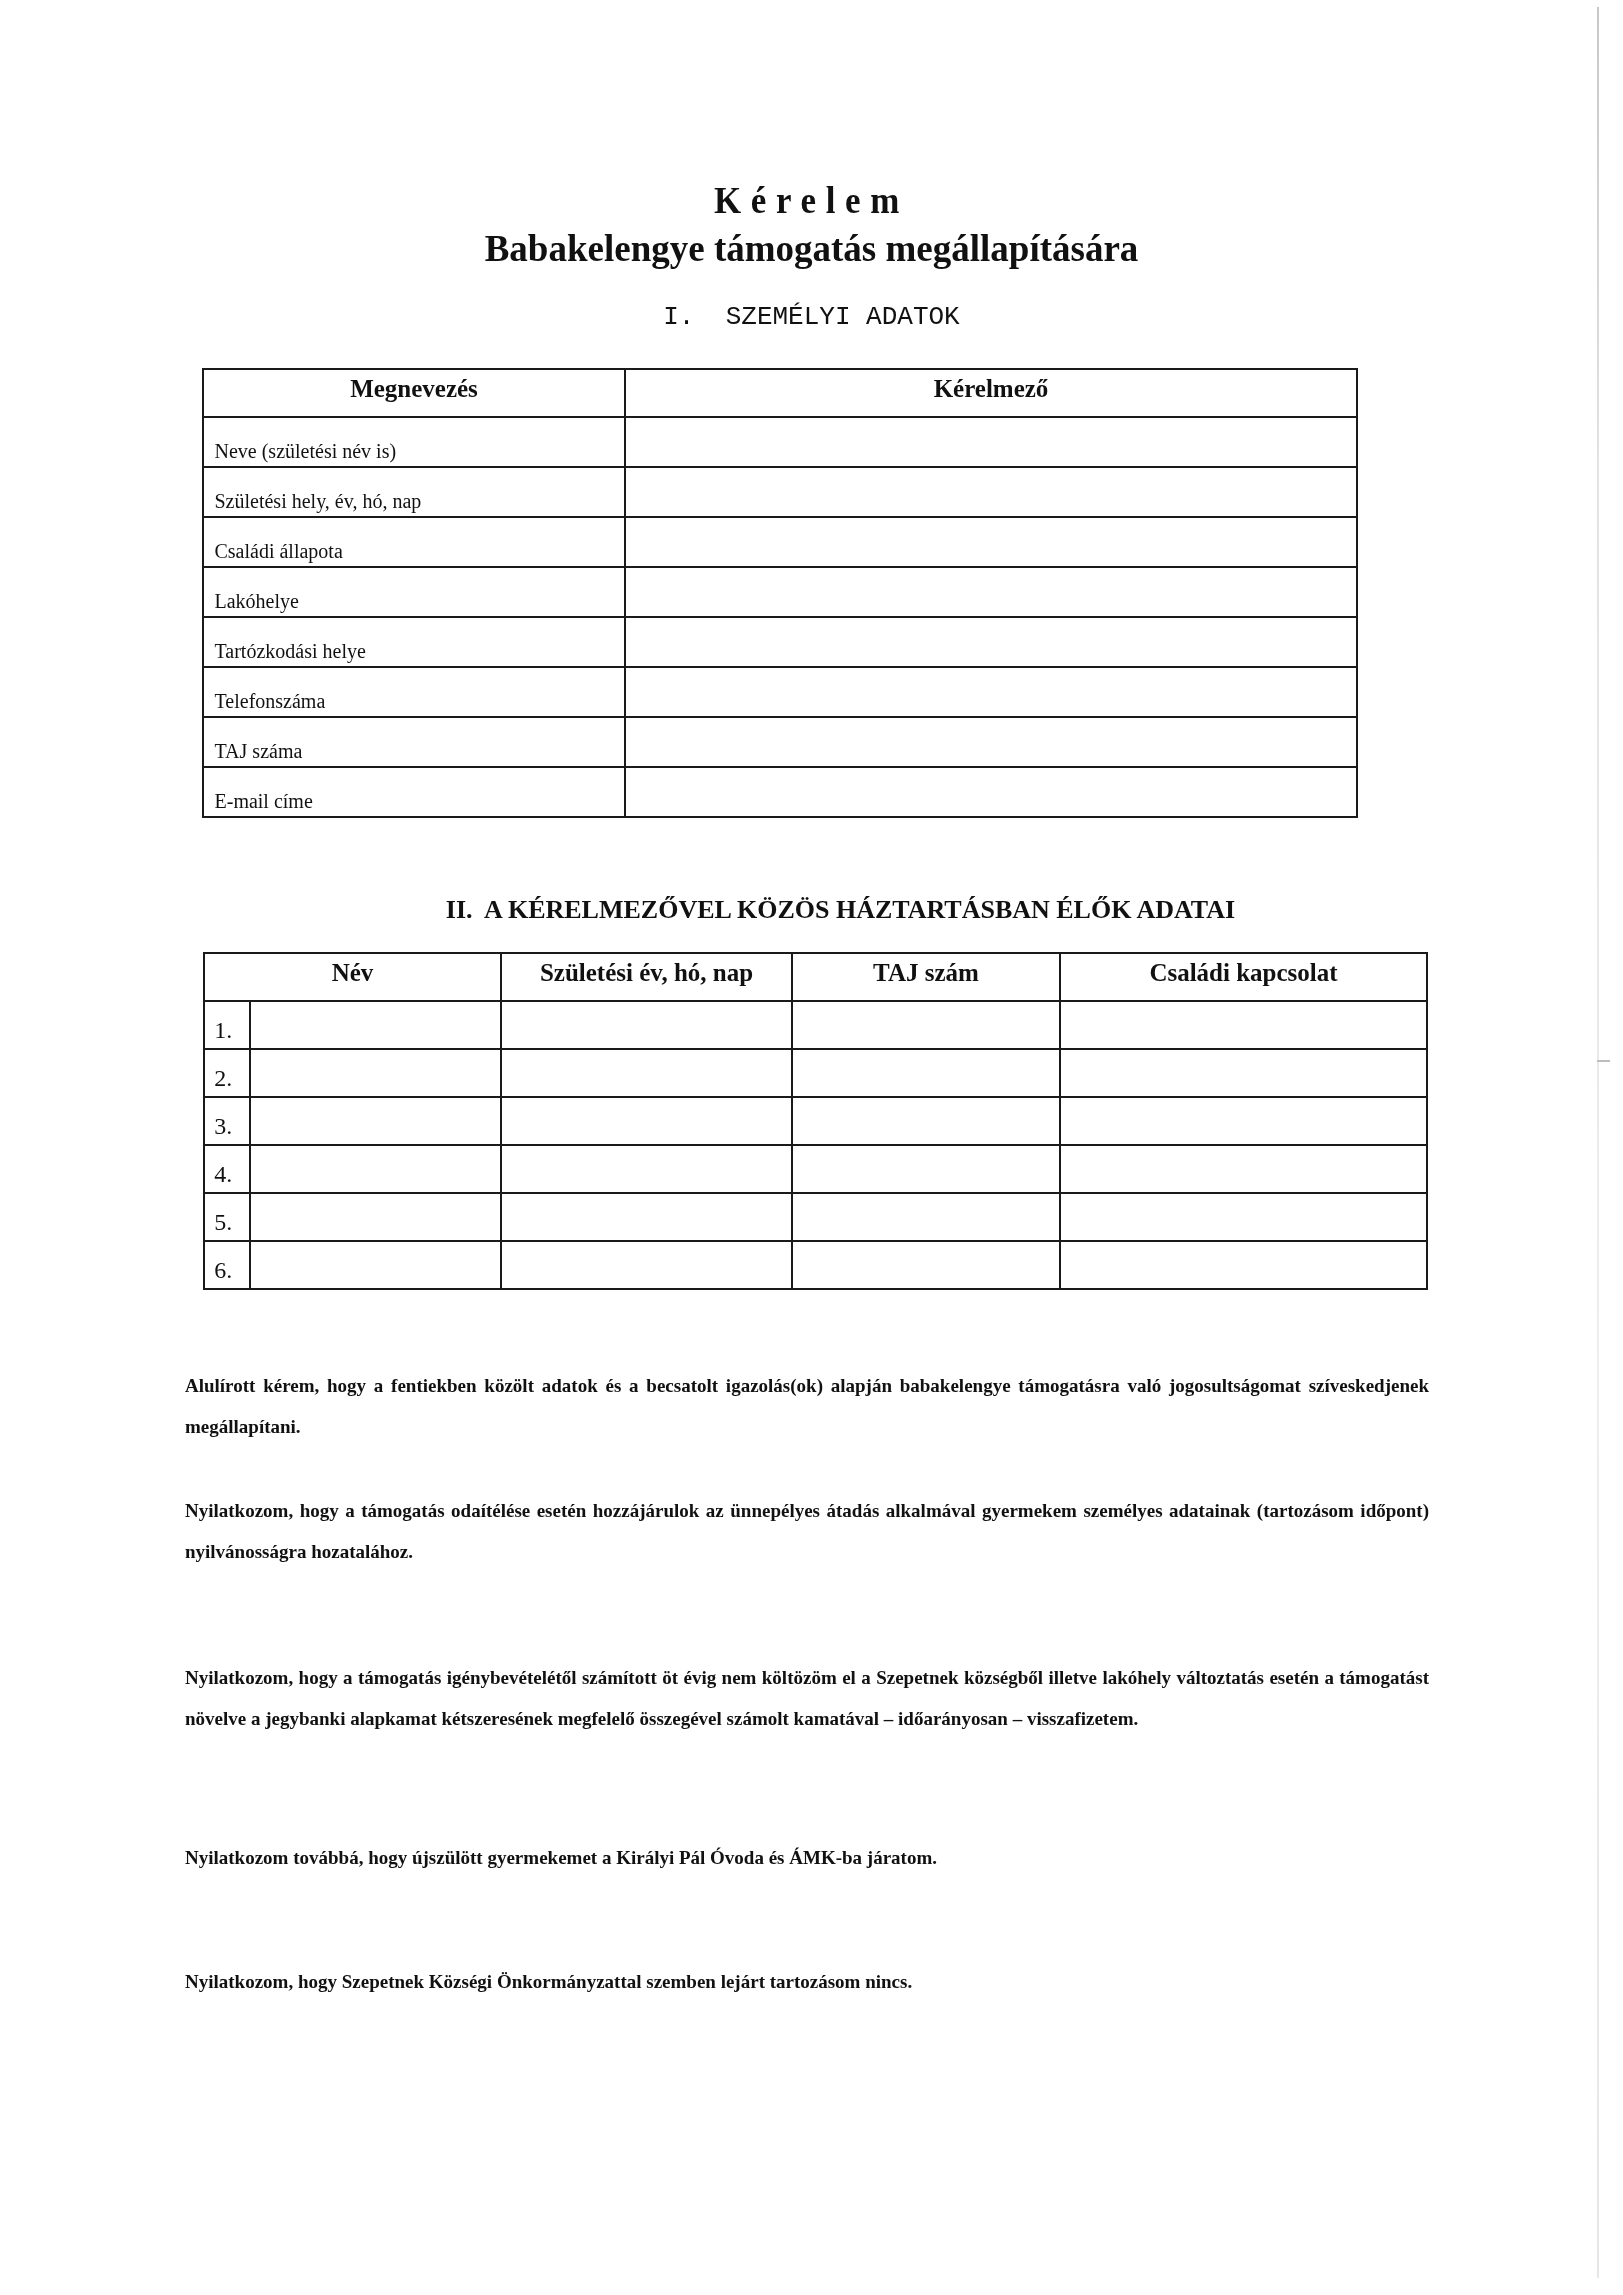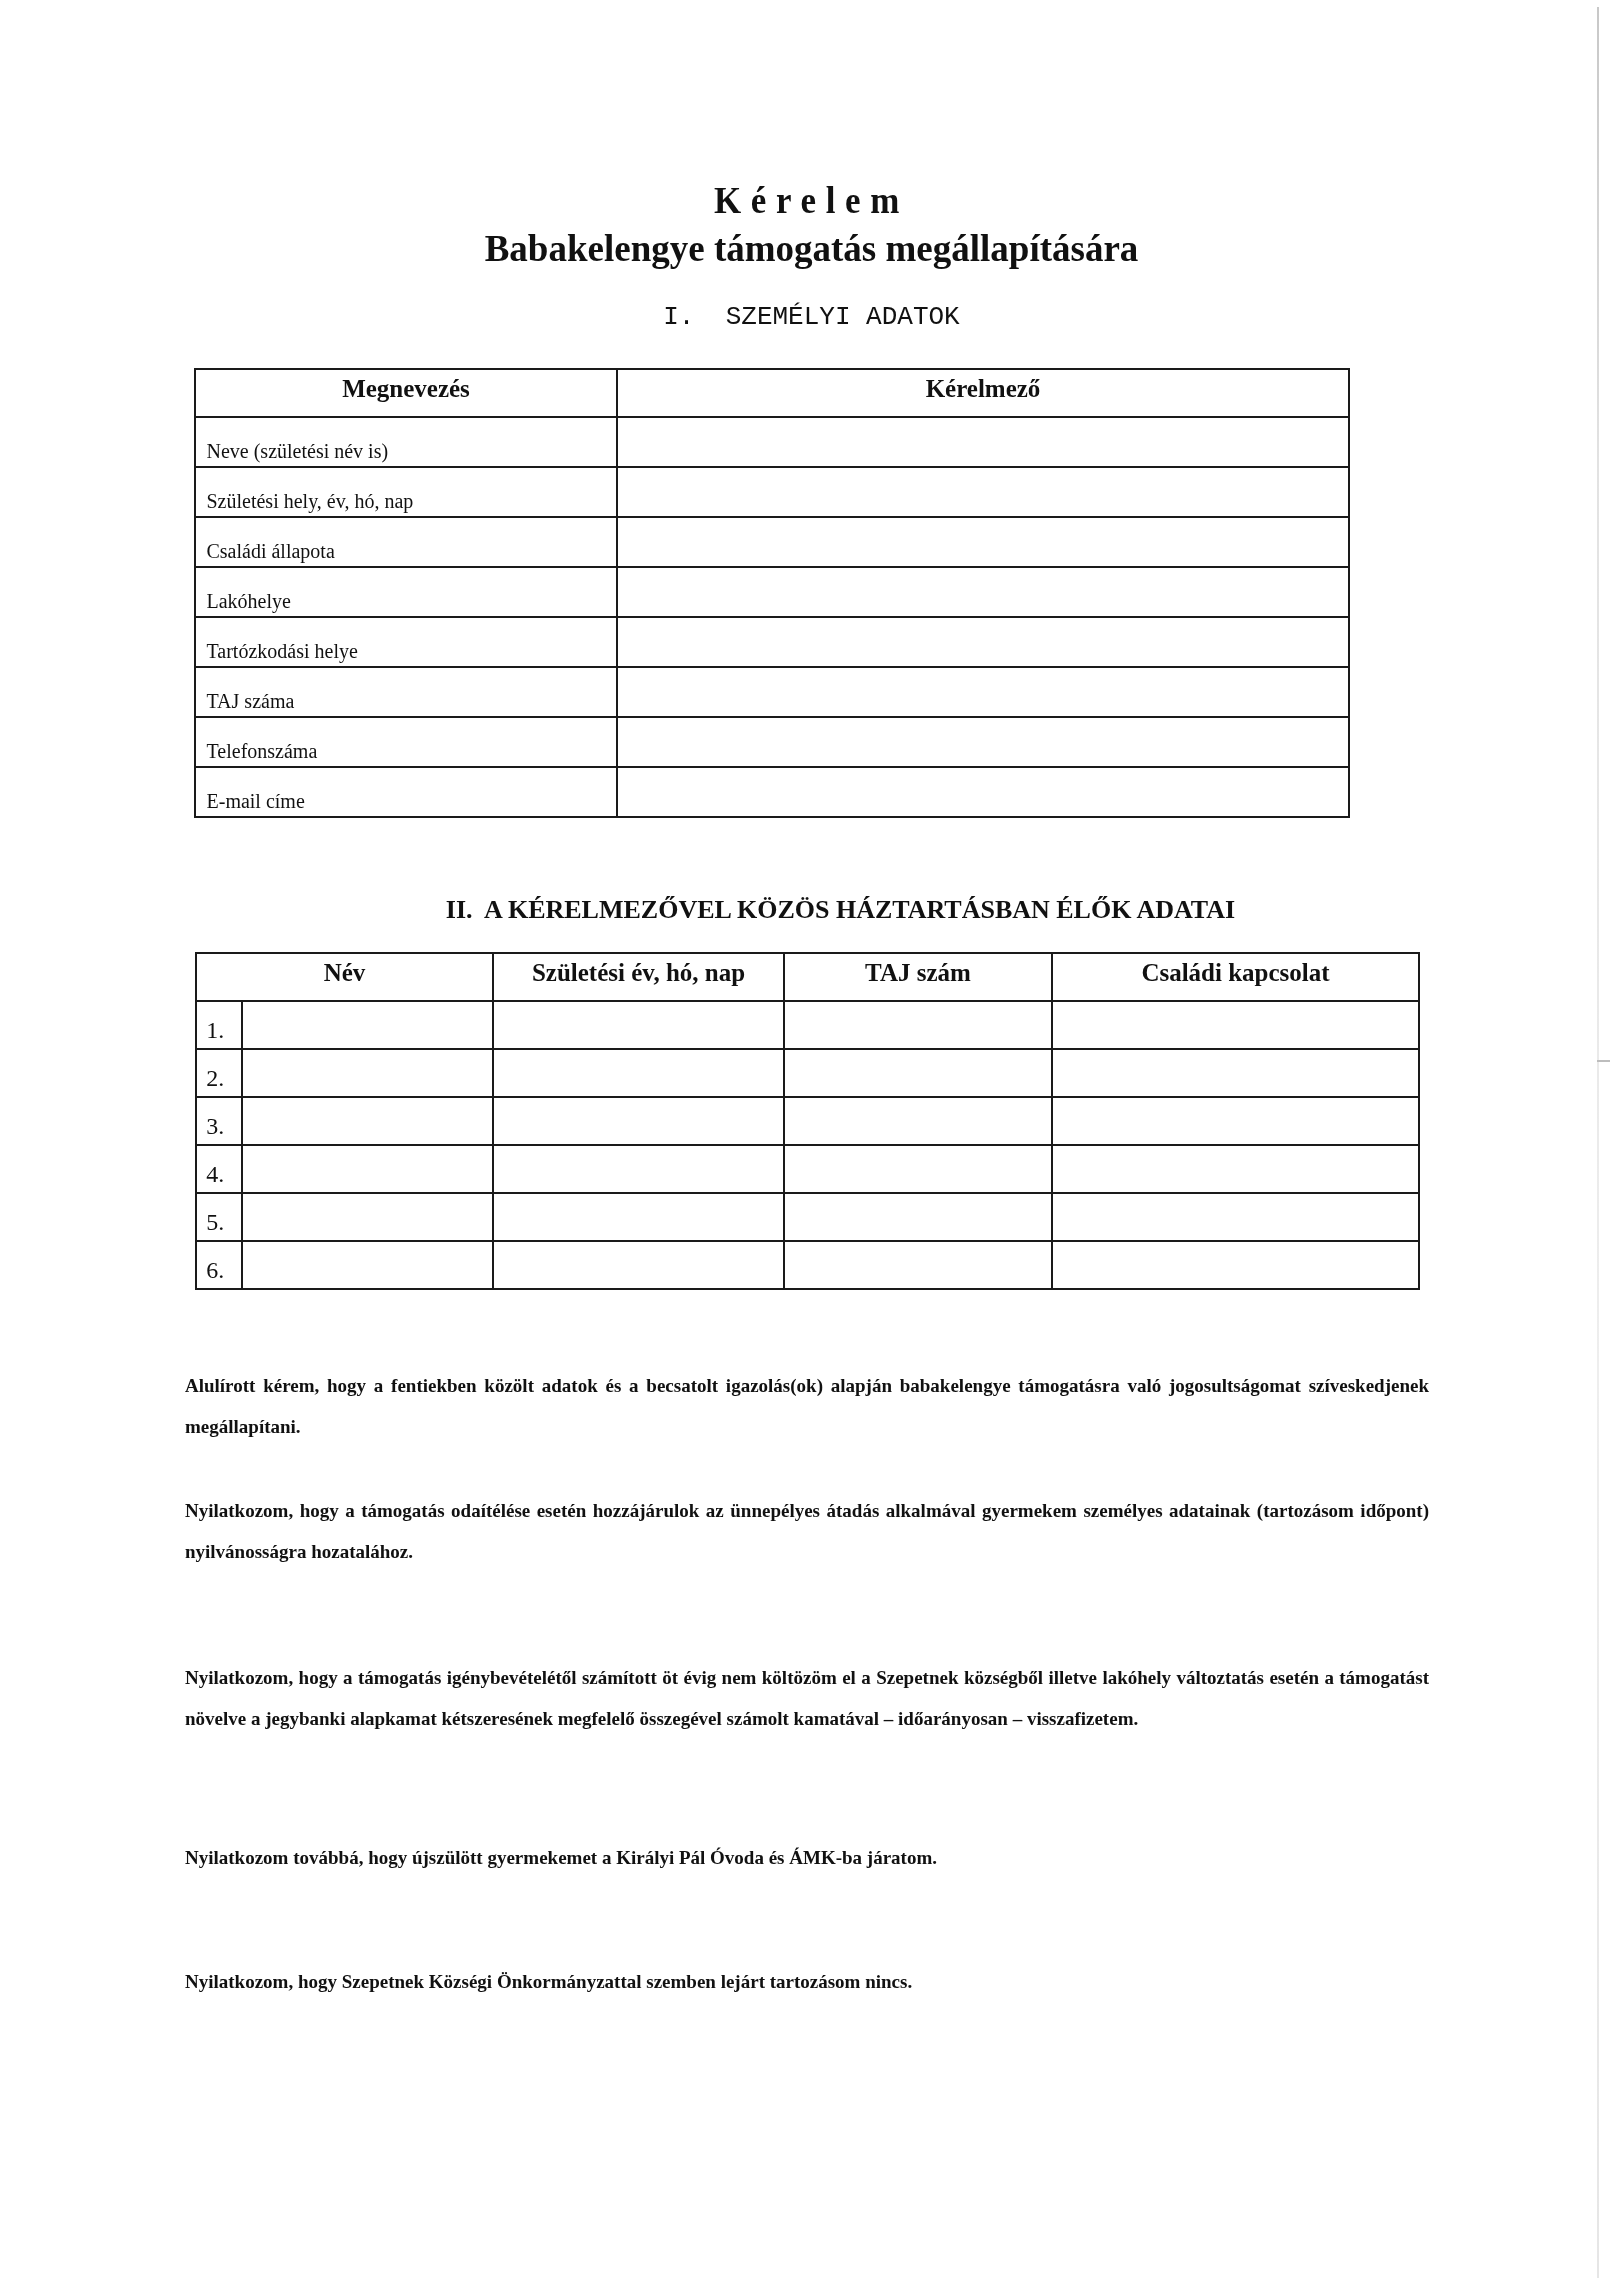--- a/index.html
+++ b/index.html
@@ -61,20 +61,21 @@
       font-size: 26px;
       line-height: 33px;
     }
     .sec1 { top: 301px; }
     .sec2 { top: 893px; font-weight: bold; }
 
     table.form {
       position: absolute;
       border-collapse: collapse;
       table-layout: fixed;
+      margin-left: 8px;
     }
     table.form td, table.form th {
       border: 2px solid #1a1a1a;
       padding: 0;
       vertical-align: top;
     }
     
     #personal-table {
       left: 194px;
       top: 368px;
@@ -188,27 +189,27 @@
           <span class="fill-cell"></span>
         </td>
   </tr>
   <tr>
     <td class="label">Tartózkodási helye</td>
     <td>
           <span class="fill-cell"></span>
         </td>
   </tr>
   <tr>
+    <td class="label">Telefonszáma</td>
+    <td>
+          <span class="fill-cell"></span>
+        </td>
+  </tr>
+  <tr>
     <td class="label">TAJ száma</td>
-    <td>
-          <span class="fill-cell"></span>
-        </td>
-  </tr>
-  <tr>
-    <td class="label">Telefonszáma</td>
     <td>
           <span class="fill-cell"></span>
         </td>
   </tr>
   <tr>
     <td class="label">E-mail címe</td>
     <td>
           <span class="fill-cell"></span>
         </td>
   </tr>

